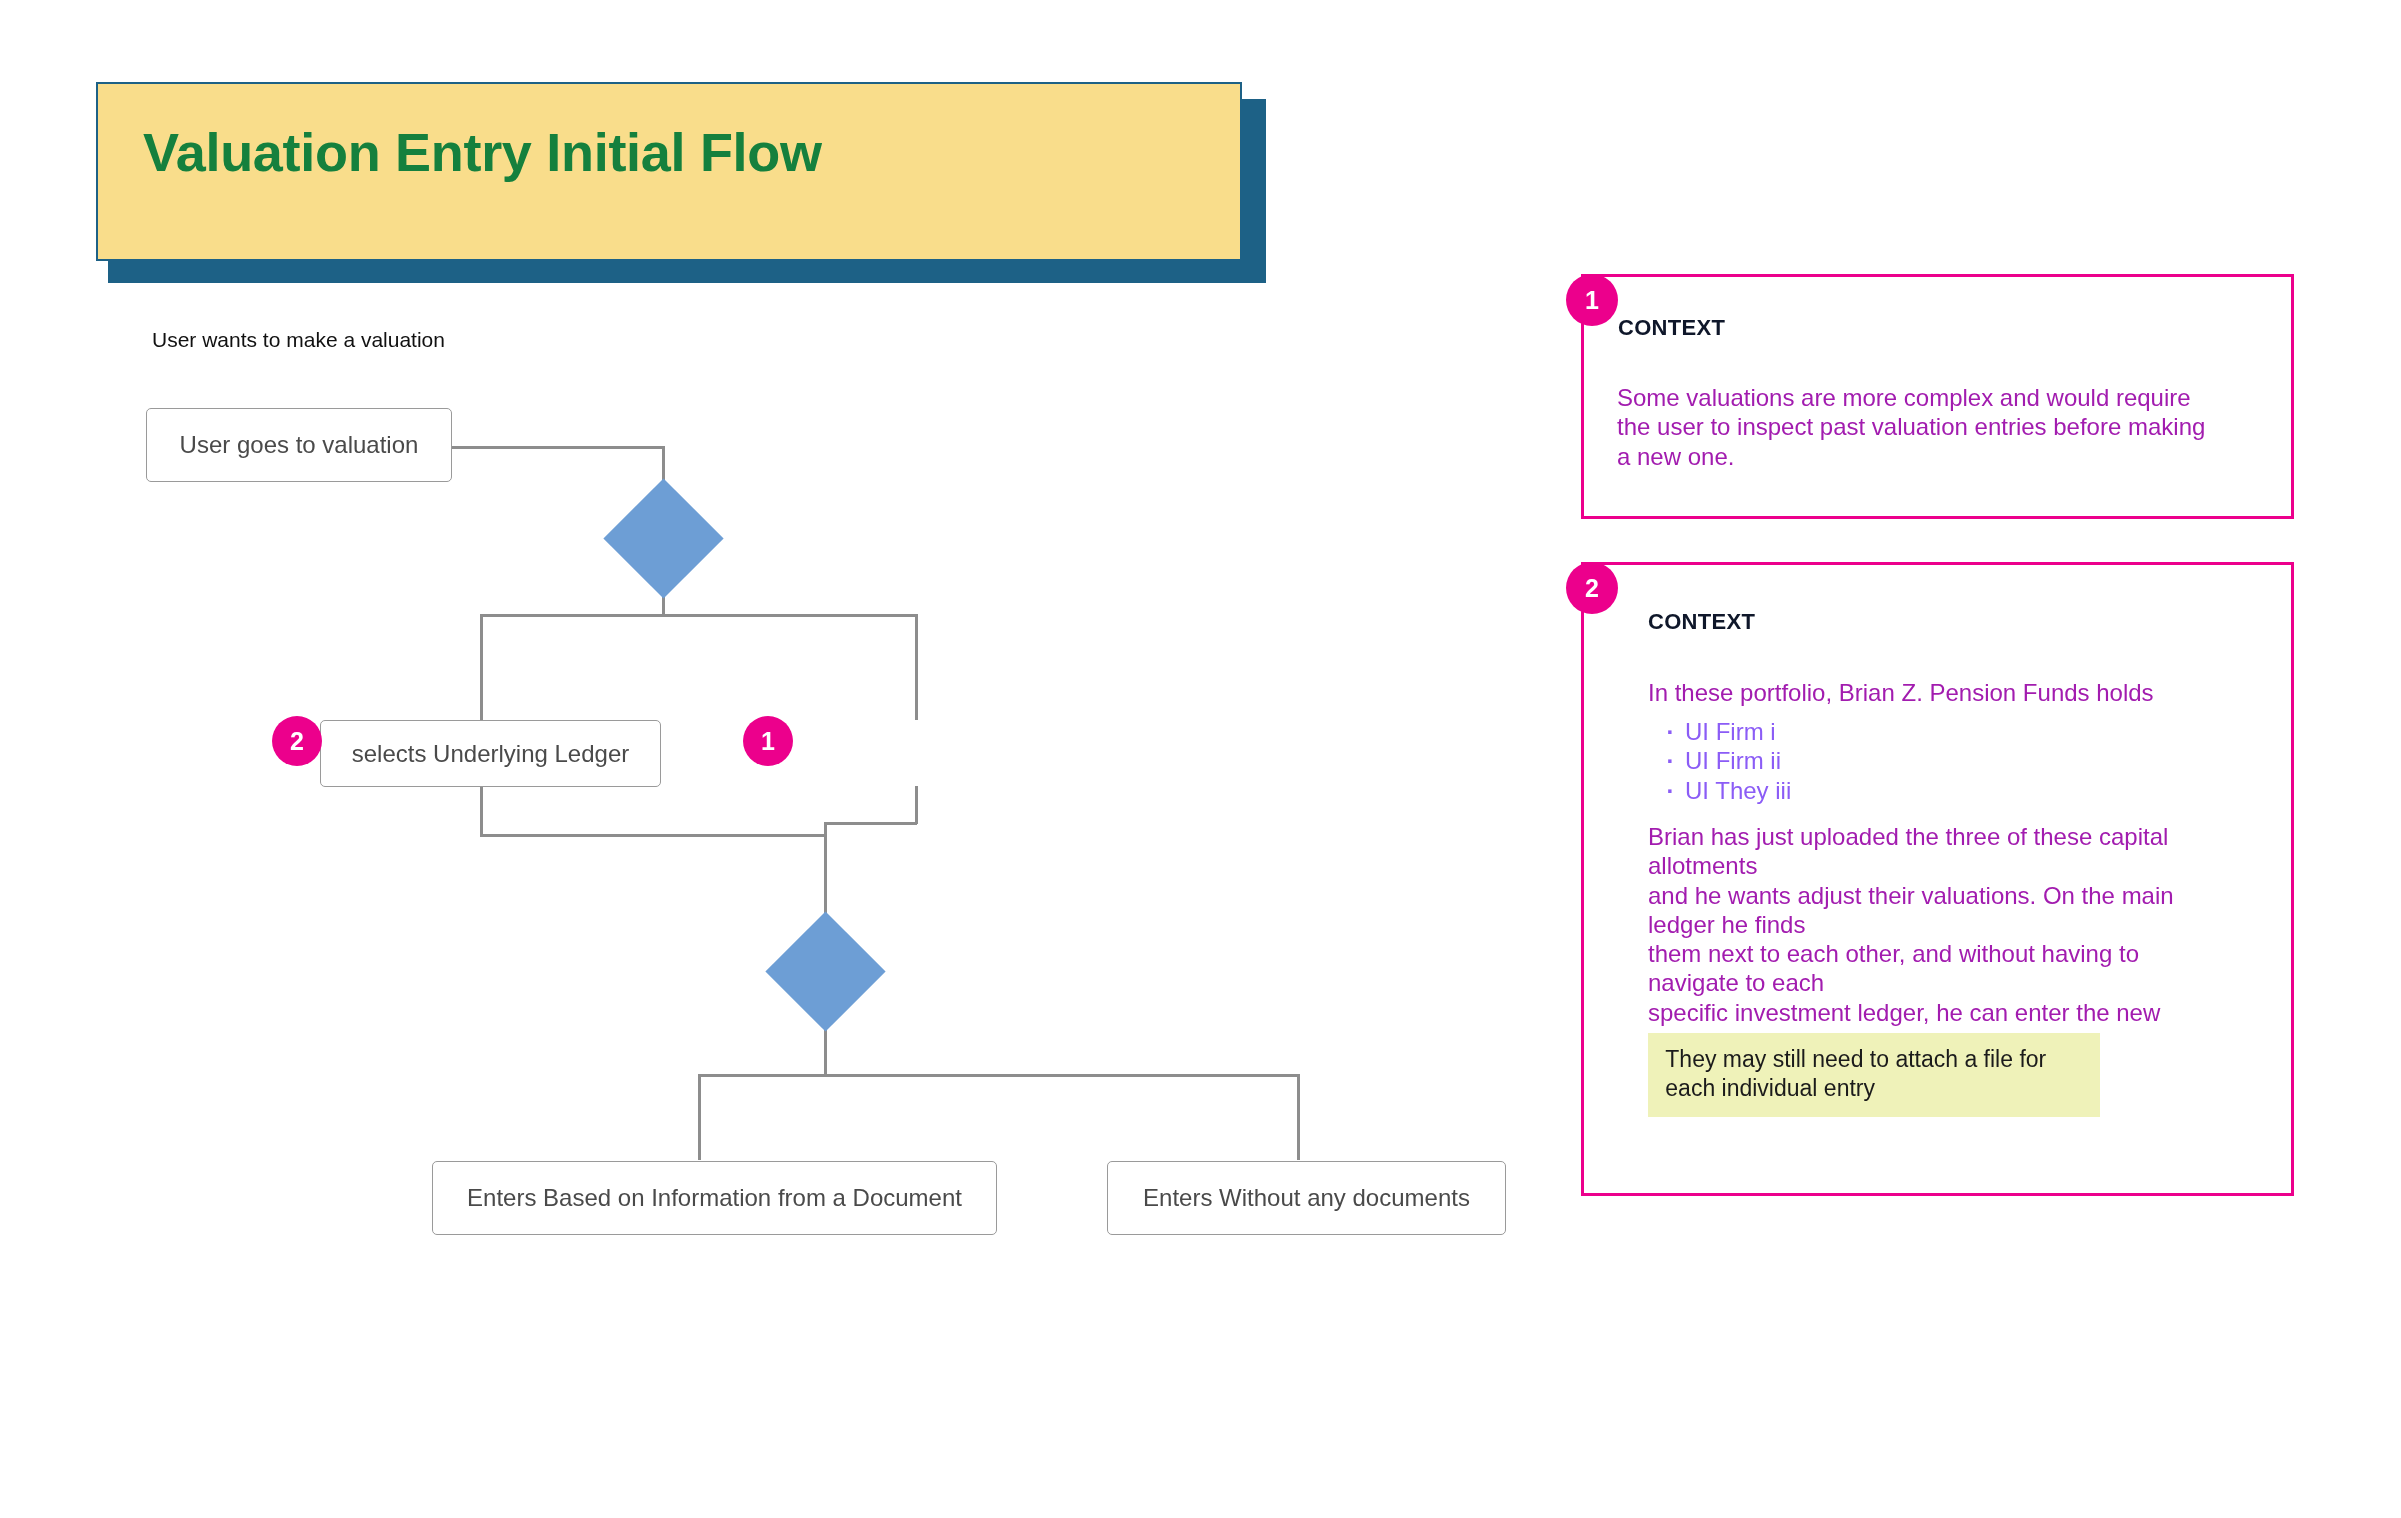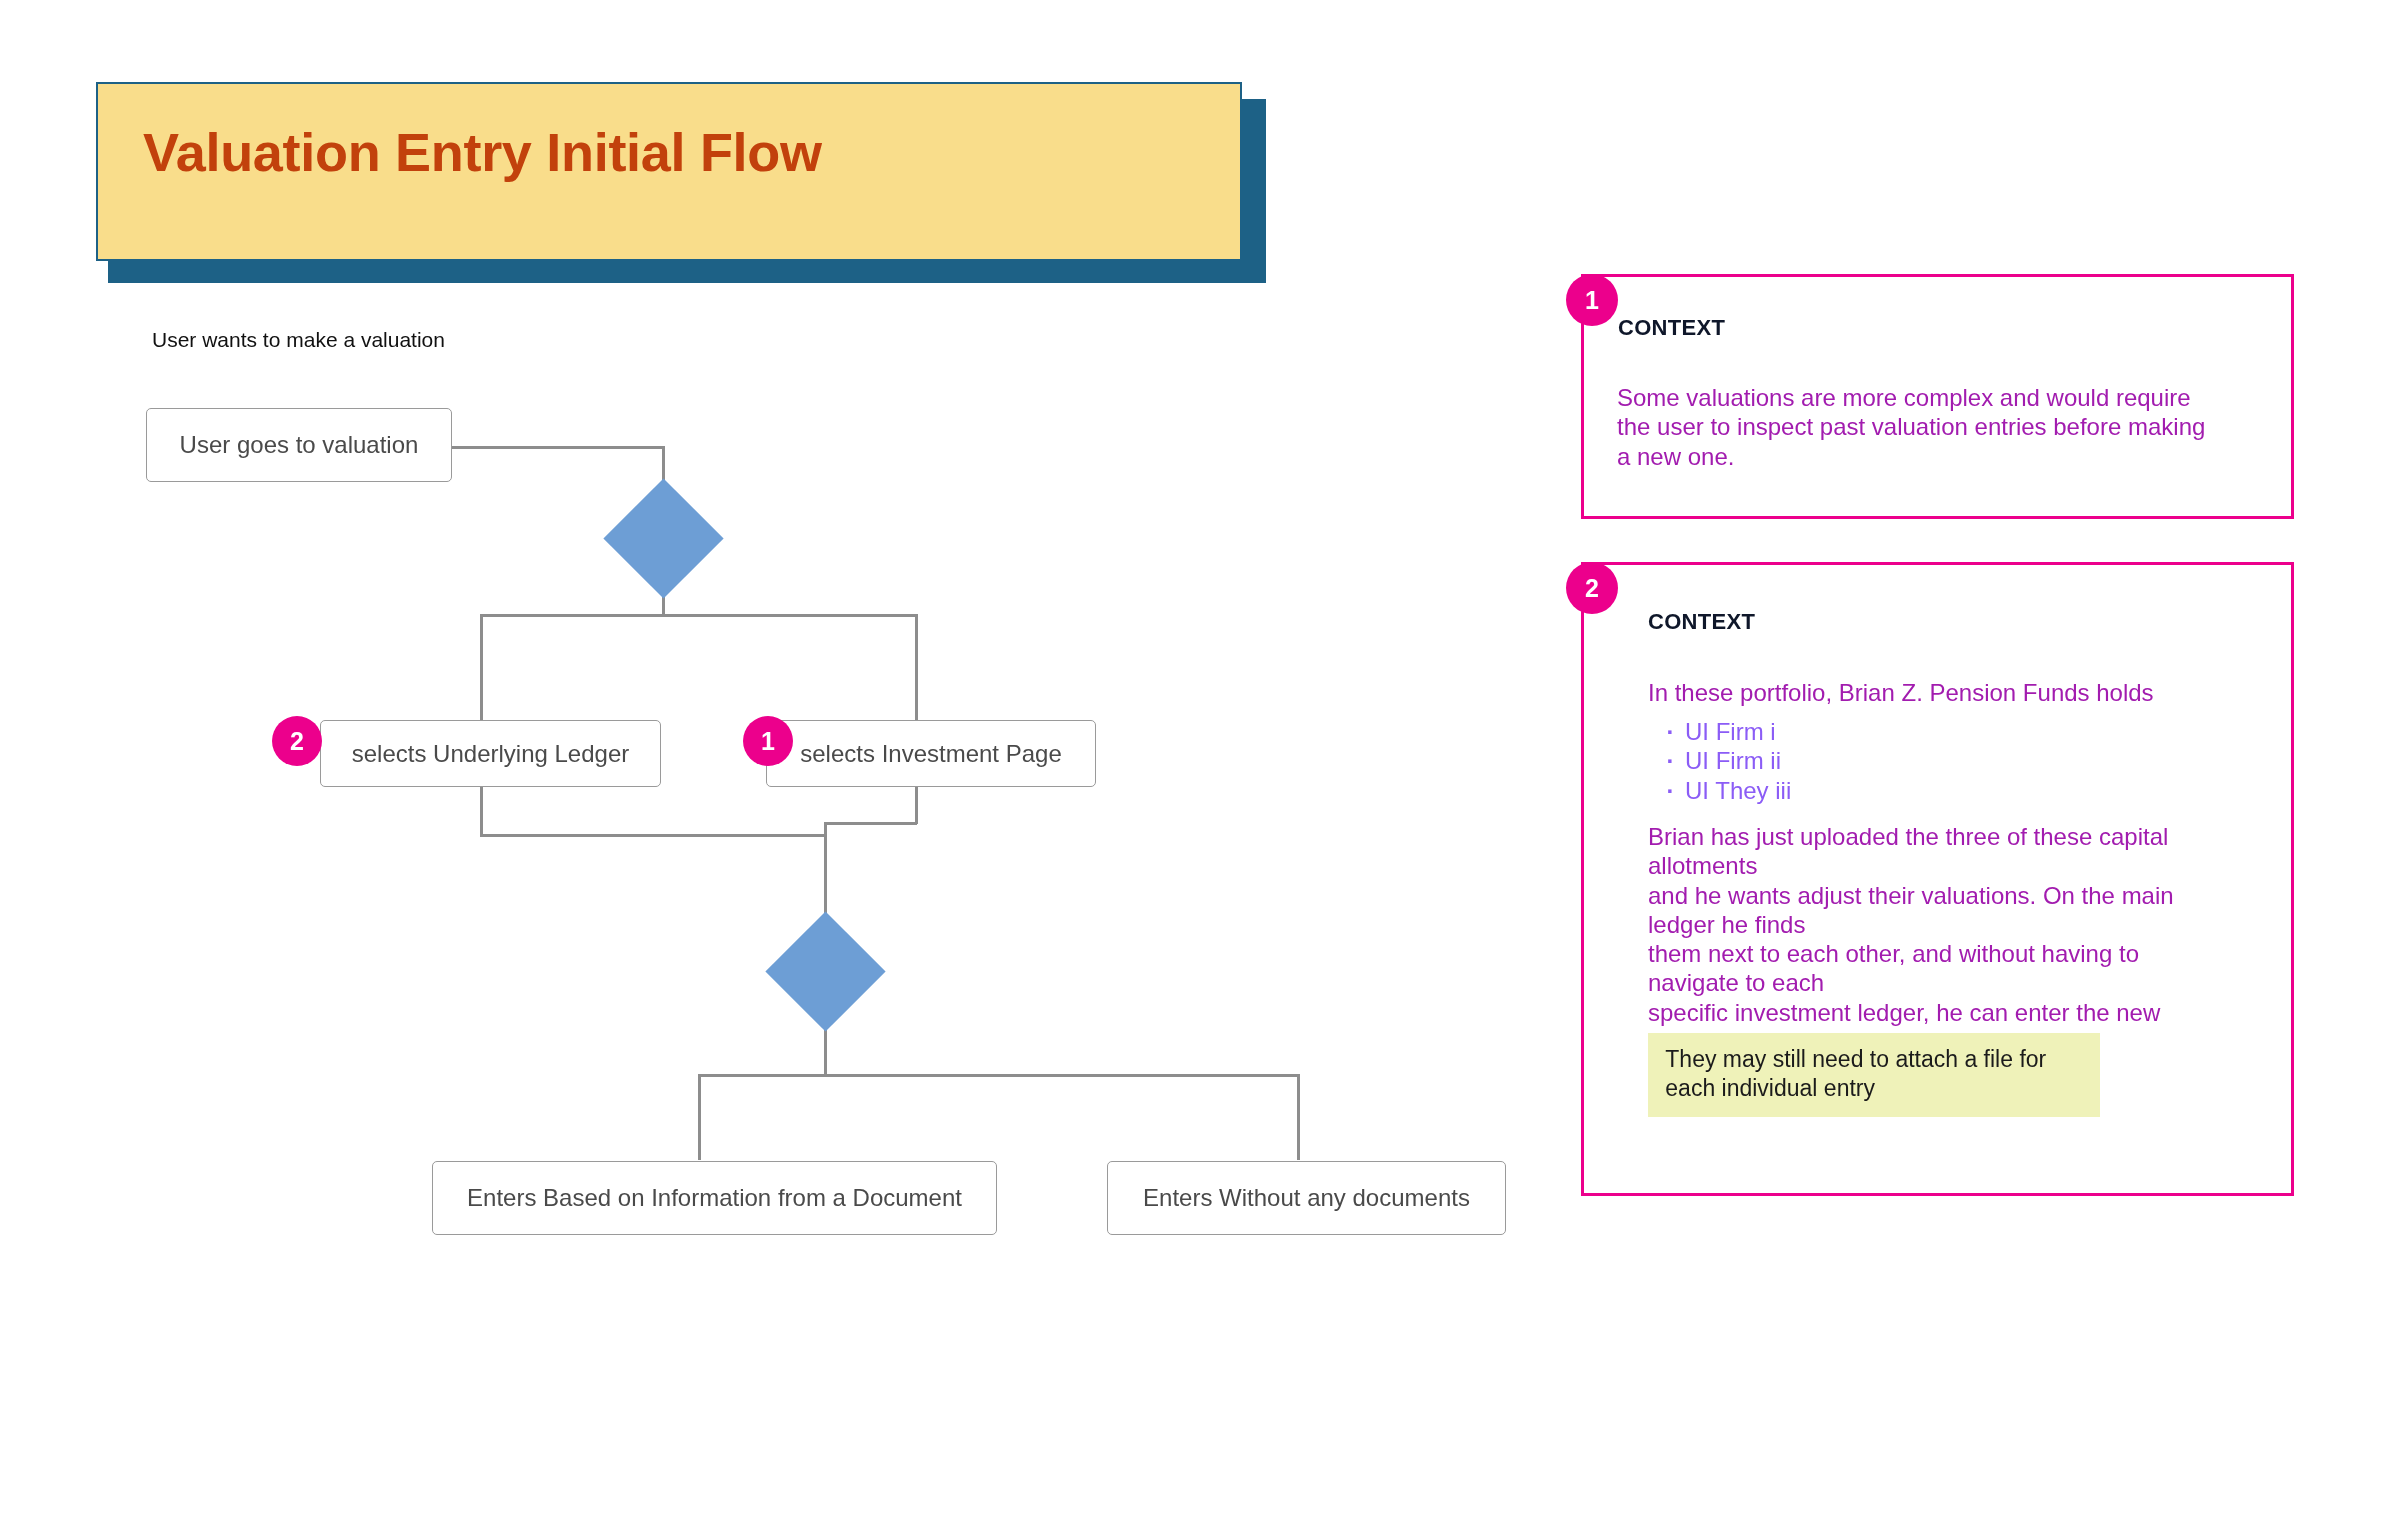--- a/index.html
+++ b/index.html
@@ -40,21 +40,21 @@
     background: #f9dd8b;
     border: 2.9px solid #1d6186;
     box-sizing: border-box;
   }
   #title-text {
     position: absolute;
     left: 45px;
     top: 37px;
     font-size: 54px;
     font-weight: bold;
-    color: #c2410c;
+    color: #15803d;
     letter-spacing: -0.3px;
     white-space: nowrap;
   }
 
   
   #flow-heading {
     position: absolute;
     left: 152px;
     top: 328px;
     font-size: 21px;
@@ -194,23 +194,20 @@
   <div class="conn conn-v" style="left:480px; top:614px; height:106px;"></div>
   <div class="conn conn-v" style="left:915px; top:614px; height:106px;"></div>
 
   <div class="node" style="left:320px; top:720px; width:341px; height:67px;">
     <span>selects Underlying Ledger</span>
   </div>
   <div class="badge" style="left:272px; top:716px;">
     <span>2</span>
   </div>
 
-  <div class="node" style="left:766px; top:720px; width:330px; height:67px;">
-    <span>selects Investment Page</span>
-  </div>
   <div class="badge" style="left:743px; top:716px;">
     <span>1</span>
   </div>
 
   <div class="conn conn-v" style="left:480px; top:786px; height:50px;"></div>
   <div class="conn conn-h" style="left:480px; top:834px; width:346px;"></div>
   <div class="conn conn-v" style="left:915px; top:786px; height:38px;"></div>
   <div class="conn conn-h" style="left:824px; top:822px; width:93px;"></div>
   <div class="conn conn-v" style="left:824px; top:822px; height:109px;"></div>
 

